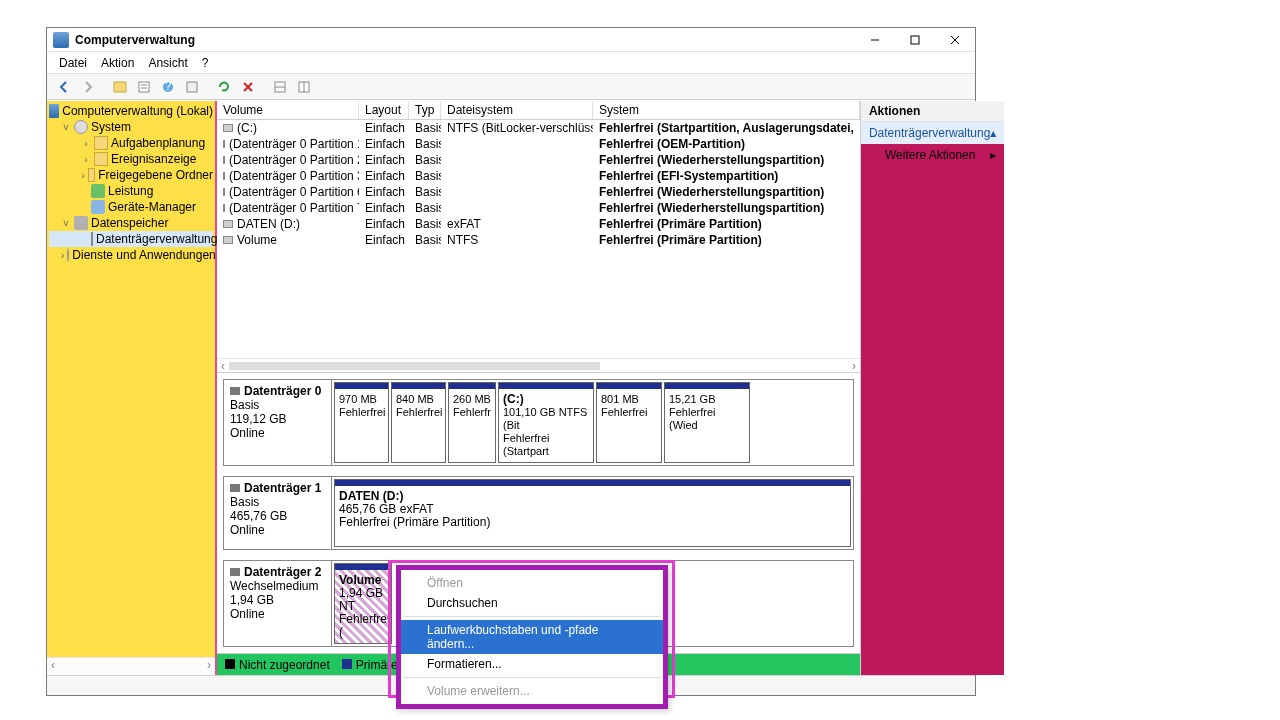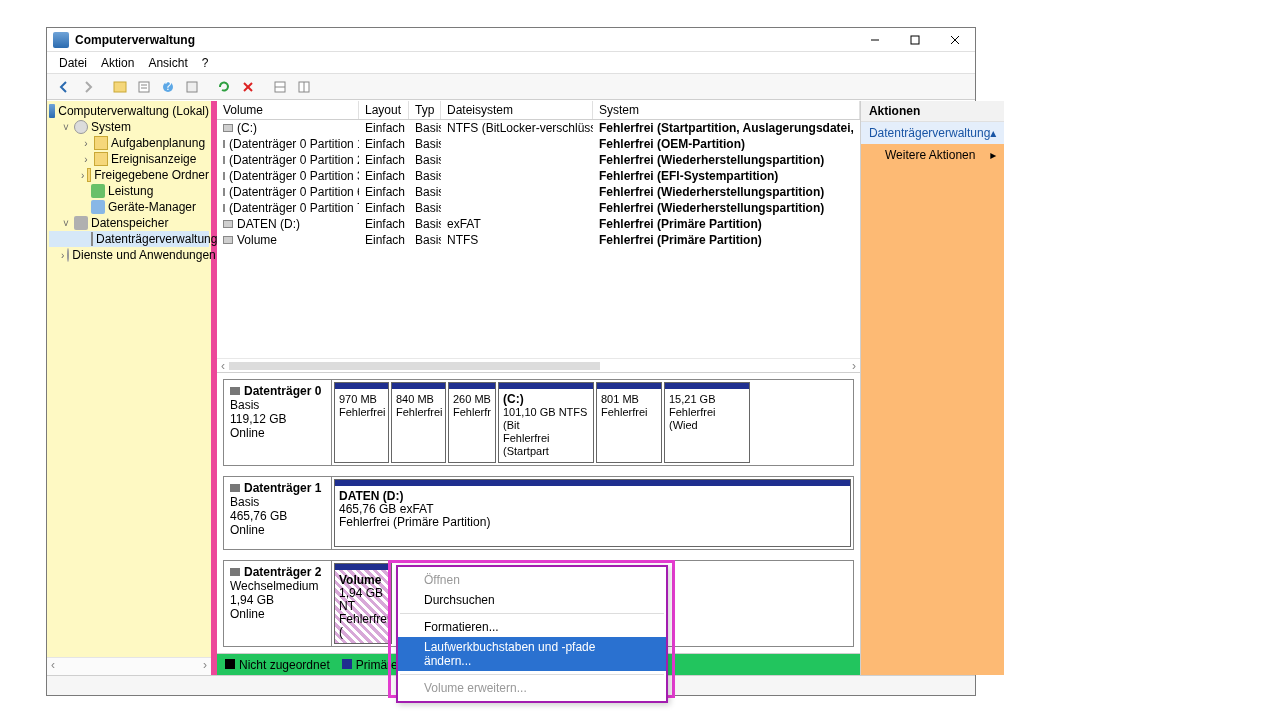--- a/index.html
+++ b/index.html
@@ -10,21 +10,21 @@
   .titlebar .title { flex:1;font-weight:bold; }
   .winbtns { display:flex; }
   .winbtn { width:40px; height:24px; display:flex; align-items:center; justify-content:center; }
   .winbtn svg { width:10px; height:10px; stroke:#000; }
   .menubar { height:22px; display:flex; align-items:center; gap:14px; padding-left:12px; border-bottom:1px solid #e0e0e0; }
   .toolbar { height:26px; display:flex; align-items:center; gap:2px; padding-left:6px; border-bottom:1px solid #cfcfcf; background:#f7f7f7;}
   .tbtn { width:22px; height:22px; display:flex; align-items:center; justify-content:center; border:1px solid transparent; }
   .tbtn.sep { width:6px; border:none; }
   .tbtn svg { width:14px; height:14px; }
   .body { flex:1; display:flex; border-top:1px solid #fff;}
-  .tree { width:170px; border-right:6px solid #ec4899; padding:2px 2px; position:relative; background:#fef9c3;}
+  .tree { width:170px; border-right:2px solid #ec4899; padding:2px 2px; position:relative; background:#fde047;}
   .tree-row { display:flex; align-items:center; height:16px; gap:3px; white-space:nowrap; }
   .tw { display:inline-block; width:10px; text-align:center; color:#666; font-size:10px;}
   .ticon { width:14px; height:14px; display:inline-block; }
   .ic-computer { background:linear-gradient(#6fa3d8,#2b6bb0); border-radius:1px;}
   .ic-folder { background:#f5d77a; border:1px solid #c9a836;}
   .ic-gear { background:#dcdcdc; border-radius:50%; border:1px solid #999;}
   .ic-perf { background:#69c069; border-radius:2px;}
   .ic-dev { background:#88b7e6; border-radius:2px;}
   .ic-storage { background:#b0b0b0; border-radius:2px;}
   .ic-disk { background:#e0e0e0; border:1px solid #888;}
@@ -56,25 +56,25 @@
   .disk-ic { width:10px; height:8px; background:#777; display:inline-block;}
   .dparts { flex:1; display:flex; gap:2px; padding:2px;}
   .part { border:1px solid #666; display:flex; flex-direction:column; }
   .part .phdr { height:6px; background:#1f2f8f; }
   .part .pbody { flex:1; padding:4px 4px; font-size:11px; line-height:13px; overflow:hidden;}
   .hatch { background-image: repeating-linear-gradient(45deg,#d8a8d8 0,#d8a8d8 3px,#fff 3px,#fff 6px);}
   .legend { position:absolute; left:0; right:0; bottom:0; height:22px; border-top:1px solid #cfcfcf; display:flex; align-items:center; gap:12px; padding-left:8px; background:#22c55e;}
   .lsq { width:10px; height:10px; display:inline-block; margin-right:4px;}
   .lsq.black { background:#000;}
   .lsq.blue { background:#1f2f8f;}
-  .actions { width:168px; background:#fdba74; }
+  .actions { width:168px; background:#be185d; }
   .actions .ahdr { background:#f2f2f2; padding:3px 8px; font-weight:700; border-bottom:1px solid #e0e0e0;}
   .actions .arow { padding:4px 8px; display:flex; justify-content:space-between; align-items:center;}
   .actions .arow.blue { background:#e4eefb; color:#1955a5;}
-  .context { position:absolute; background:#fff; border:2px solid #a21caf; box-shadow:2px 2px 6px rgba(0,0,0,.2); padding:3px 0; width:272px; z-index:100;}
+  .context { position:absolute; background:#fff; border:5px solid #a21caf; box-shadow:2px 2px 6px rgba(0,0,0,.2); padding:3px 0; width:272px; z-index:100;}
   .context .citem { padding:3px 26px; }
   .context .citem.disabled { color:#999;}
   .context .citem.hover { background:#2a71d0; color:#fff;}
   .context hr { border:none; border-top:1px solid #ddd; margin:3px 2px;}
   .highlight-box { position:absolute; border:3px solid #e33ccf; z-index:50; pointer-events:none;}
   .statusbar { height:20px; border-top:1px solid #cfcfcf; background:#f6f6f6;}
 </style>
 </head>
 <body>
 
@@ -431,17 +431,17 @@
 
   <div class="statusbar"></div>
 </div>
 
 <div class="highlight-box" style="left:388px; top:560px; width:287px; height:138px;"></div>
 
 <div class="context" style="left:396px; top:565px;">
   <div class="citem disabled">Öffnen</div>
   <div class="citem">Durchsuchen</div>
   <hr>
+  <div class="citem hover">Laufwerkbuchstaben und -pfade ändern...</div>
   <div class="citem">Formatieren...</div>
-  <div class="citem hover">Laufwerkbuchstaben und -pfade ändern...</div>
   <hr>
   <div class="citem disabled">Volume erweitern...</div>
 </div>
 
 </body></html>

